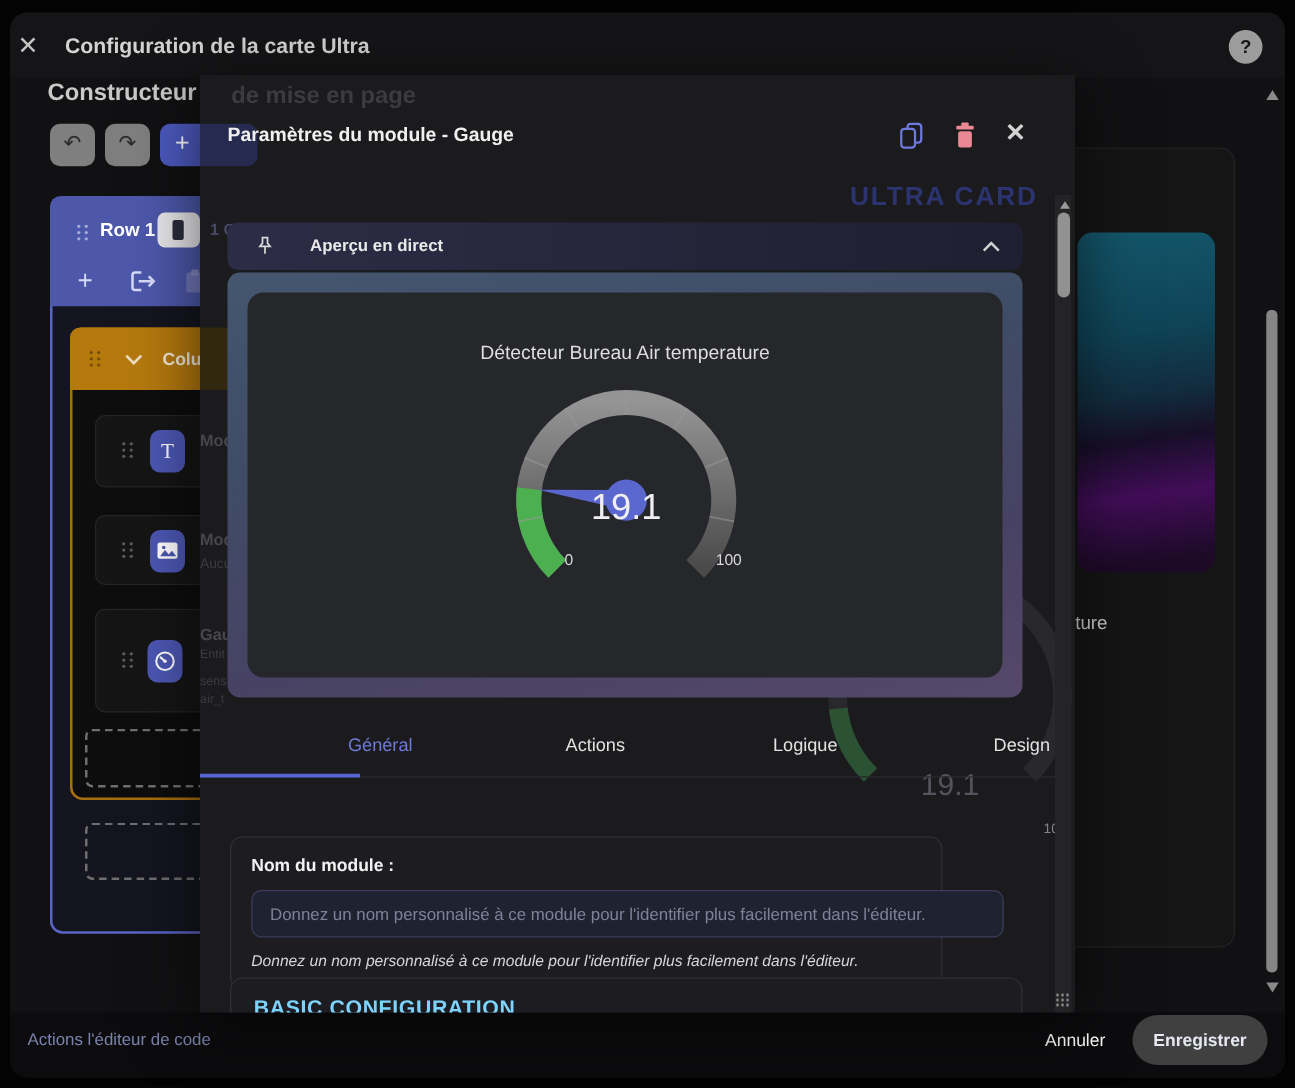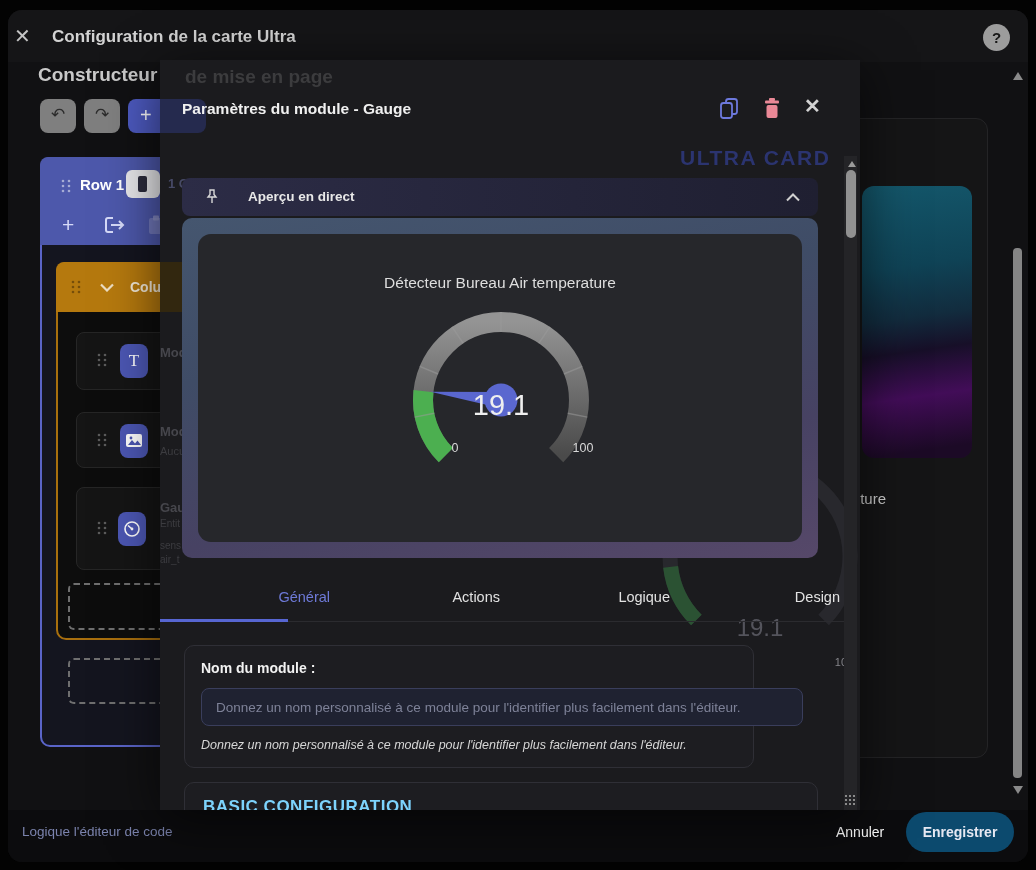--- a/index.html
+++ b/index.html
@@ -46,21 +46,21 @@
 
   
   .sb-up{left:1013px;top:72px;width:0;height:0;border-left:5px solid transparent;border-right:5px solid transparent;border-bottom:8px solid #8a8a8a;}
   .sb-thumb{left:1013px;top:248px;width:9px;height:530px;background:#858585;border-radius:4px;}
   .sb-down{left:1013px;top:786px;width:0;height:0;border-left:5px solid transparent;border-right:5px solid transparent;border-top:8px solid #8a8a8a;}
 
   
   .footer{left:8px;top:810px;width:1020px;height:52px;background:#0c0c0e;border-radius:0 0 14px 14px;}
   .f-link{left:22px;top:824px;font-size:13.5px;color:#7b83ad;}
   .f-cancel{left:836px;top:824px;font-size:14px;color:#ffffff;}
-  .f-save{left:906px;top:812px;width:108px;height:40px;background:#0c4a6e;border-radius:20px;color:#e6e8f2;font-size:14px;font-weight:bold;text-align:center;line-height:40px;}
+  .f-save{left:906px;top:812px;width:108px;height:40px;background:#404040;border-radius:20px;color:#e6e8f2;font-size:14px;font-weight:bold;text-align:center;line-height:40px;}
 
   
   .modal{left:160px;top:60px;width:700px;height:750px;background:#1b1b1e;overflow:hidden;box-shadow:0 10px 50px rgba(0,0,0,.6);}
   .bleed{z-index:0;pointer-events:none;}
   .m-title{left:22px;top:40px;font-size:15.5px;font-weight:bold;color:#f0f0f0;z-index:2;}
   .m-ic{z-index:3;cursor:pointer;}
   .m-close{left:644px;top:34px;font-size:20px;font-weight:bold;color:#d2d2d2;}
 
   .ap-head{left:22px;top:118px;width:636px;height:38px;border-radius:8px;background:linear-gradient(90deg,#2c2c46,#1f1f31);z-index:2;}
   .ap-label{left:66px;top:11px;font-size:13.5px;font-weight:bold;color:#e8e8e8;}
@@ -69,21 +69,21 @@
     background:linear-gradient(168deg,#45566f 0%,#3f4c66 35%,#474263 70%,#564869 100%);}
   .pv-card{left:16px;top:16px;width:604px;height:308px;background:#26272b;border-radius:13px;}
   .pv-title{left:0;top:40px;width:604px;text-align:center;font-size:15.5px;color:#dedede;}
 
   .tabs{left:0;top:513px;width:684px;height:49px;border-bottom:1px solid #2b2b2f;display:flex;z-index:2;}
   .tab{width:170px;text-align:right;line-height:48px;font-size:14.5px;color:#e2e2e2;position:relative;cursor:pointer;}
   .tab.active{color:#6e7ad8;}
   .tab.active::after{content:"";position:absolute;left:0;right:42px;bottom:-1px;height:3px;background:#5766d2;}
 
   .sec{border:1px solid #2f2f36;border-radius:10px;background:#1d1d21;z-index:2;}
-  .name-sec{left:24px;top:585px;width:570px;height:123px;}
+  .name-sec{left:24px;top:609px;width:570px;height:123px;}
   .name-label{left:16px;top:14px;font-size:14px;font-weight:bold;color:#f2f2f2;}
   .name-input{left:16px;top:42px;width:602px;height:38px;background:#1f2231;border:1px solid #3a3e5c;border-radius:8px;color:#c8cbe0;font-size:13.5px;padding:0 14px;outline:none;}
   .name-input::placeholder{color:#7e8298;}
   .name-helper{left:16px;top:92px;font-size:12.5px;font-style:italic;color:#d6d6d6;}
   .basic-sec{left:24px;top:722px;width:634px;height:90px;}
   .basic-h{left:18px;top:14px;font-size:17px;font-weight:800;color:#7dd3fc;letter-spacing:.5px;}
 
   
   .msb-track{left:684px;top:96px;width:13px;height:654px;background:#242427;z-index:2;}
   .msb-up{left:688px;top:101px;width:0;height:0;border-left:4px solid transparent;border-right:4px solid transparent;border-bottom:6px solid #9a9a9a;z-index:3;}
@@ -219,21 +219,21 @@
 
   <div class="abs r-card"></div>
   <div class="abs r-grad"></div>
   <div class="abs r-title">Détecteur Bureau Air temperature</div>
 
   <div class="abs sb-up"></div>
   <div class="abs sb-thumb"></div>
   <div class="abs sb-down"></div>
 
   <div class="abs footer"></div>
-  <div class="abs f-link">Logique l'éditeur de code</div>
+  <div class="abs f-link">Actions l'éditeur de code</div>
   <div class="abs f-cancel">Annuler</div>
   <div class="abs f-save">Enregistrer</div>
 
   <div class="abs modal">
 
     <div class="abs bleed bl-heading">de mise en page</div>
     <div class="abs bleed bl-bluebtn"></div>
     <div class="abs bleed bl-1col">1 Column</div>
     <div class="abs bleed bl-orange"></div>
     <div class="abs bleed bl-frag" style="top:285px;">Mod</div>

